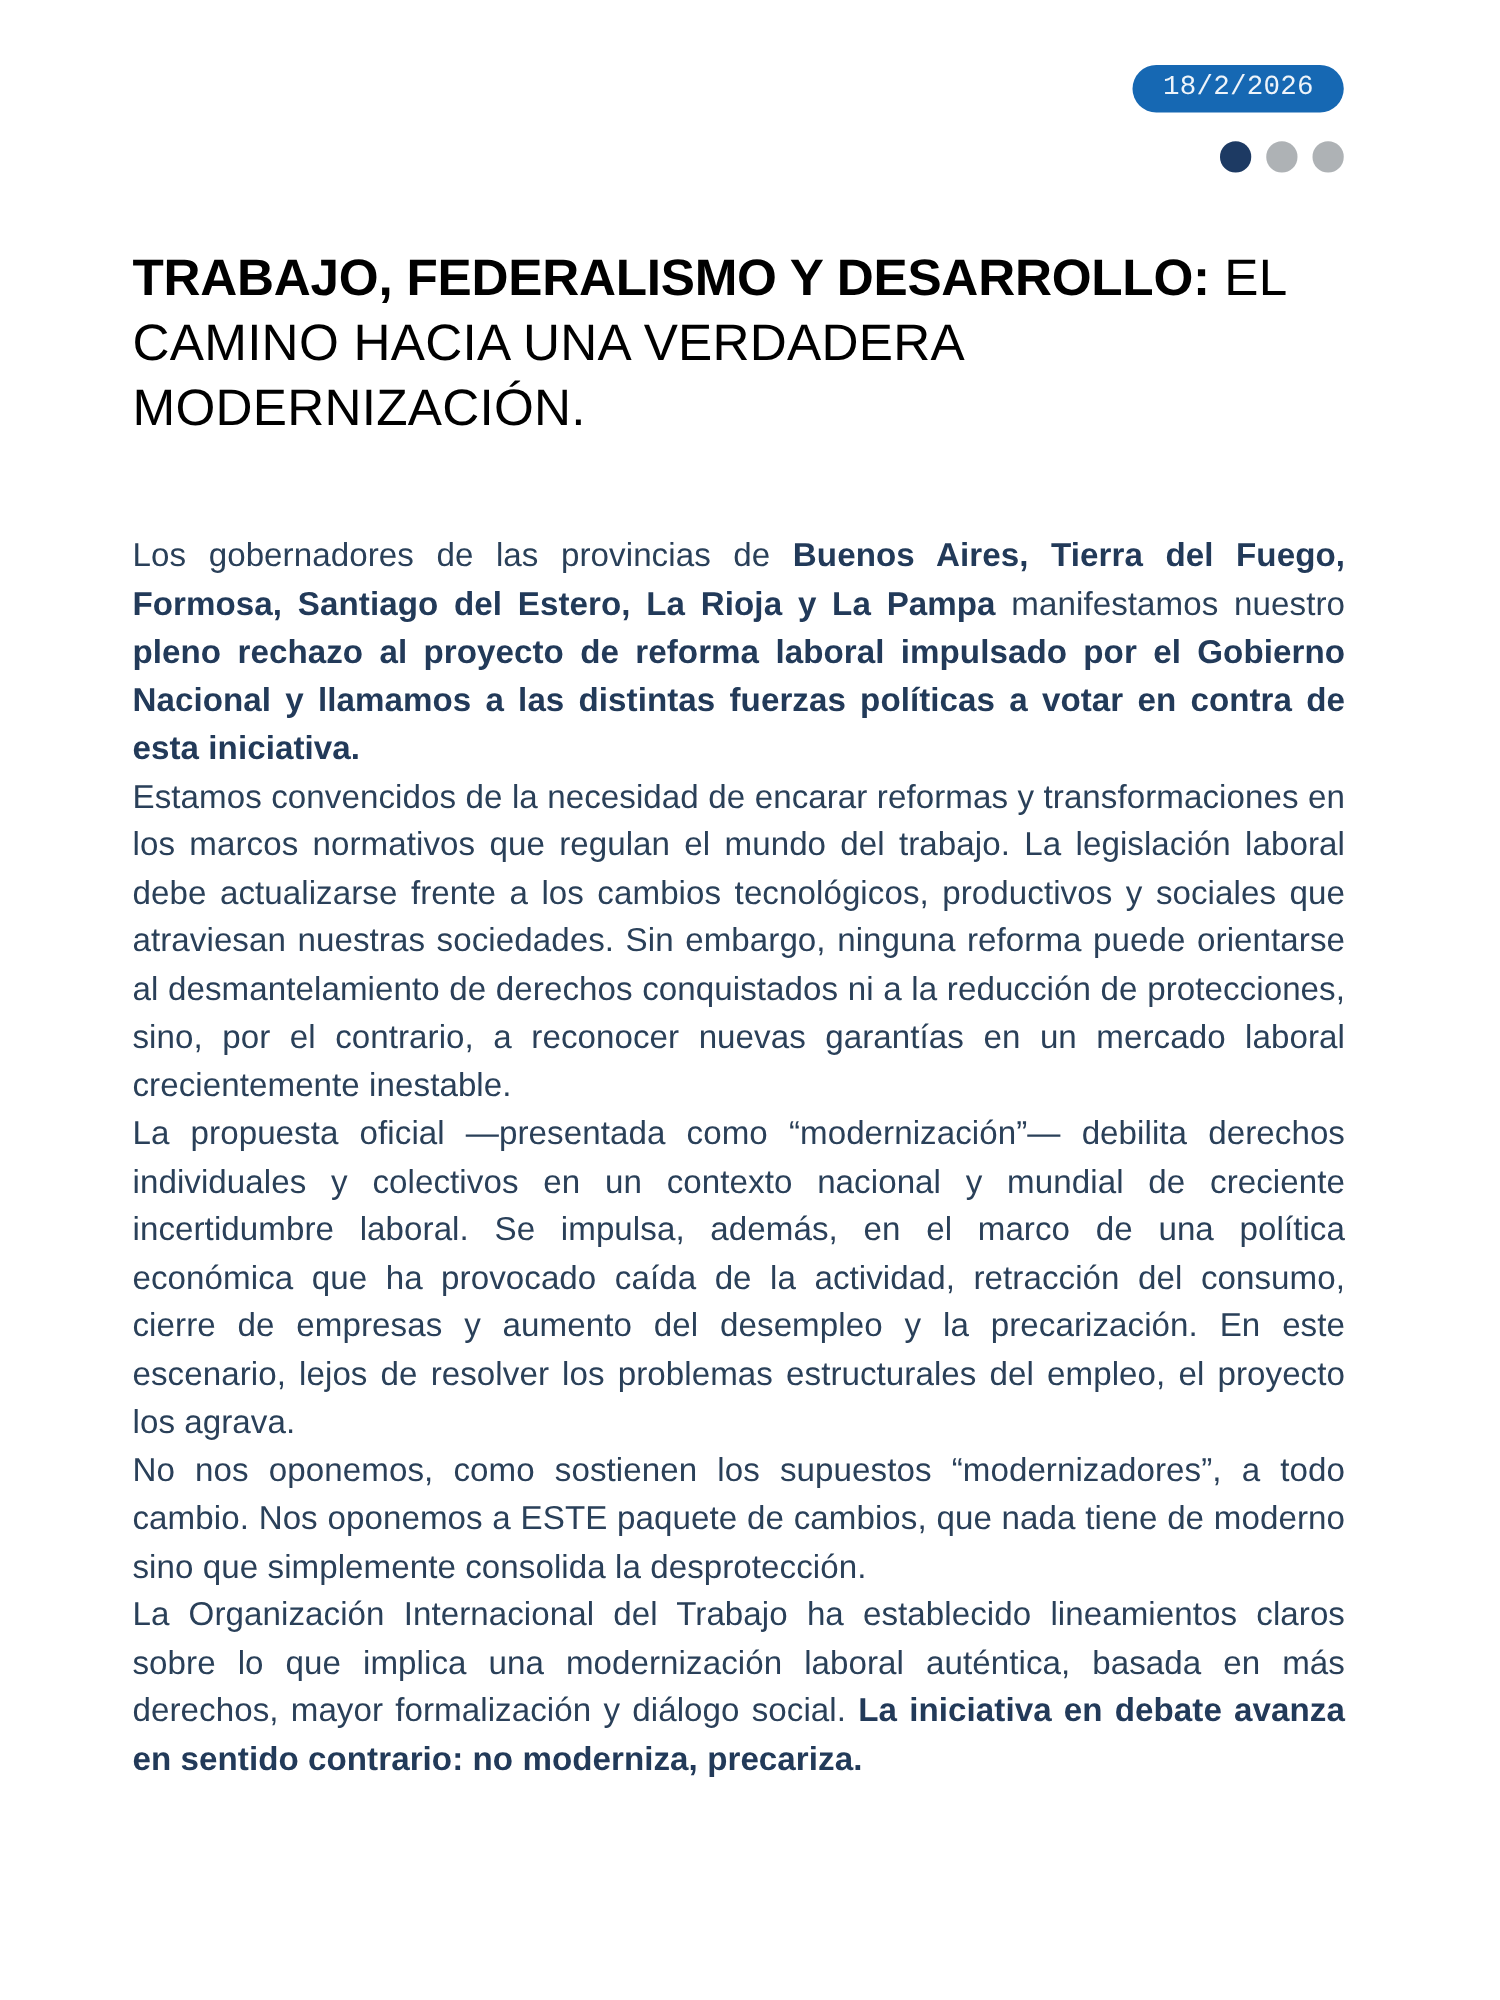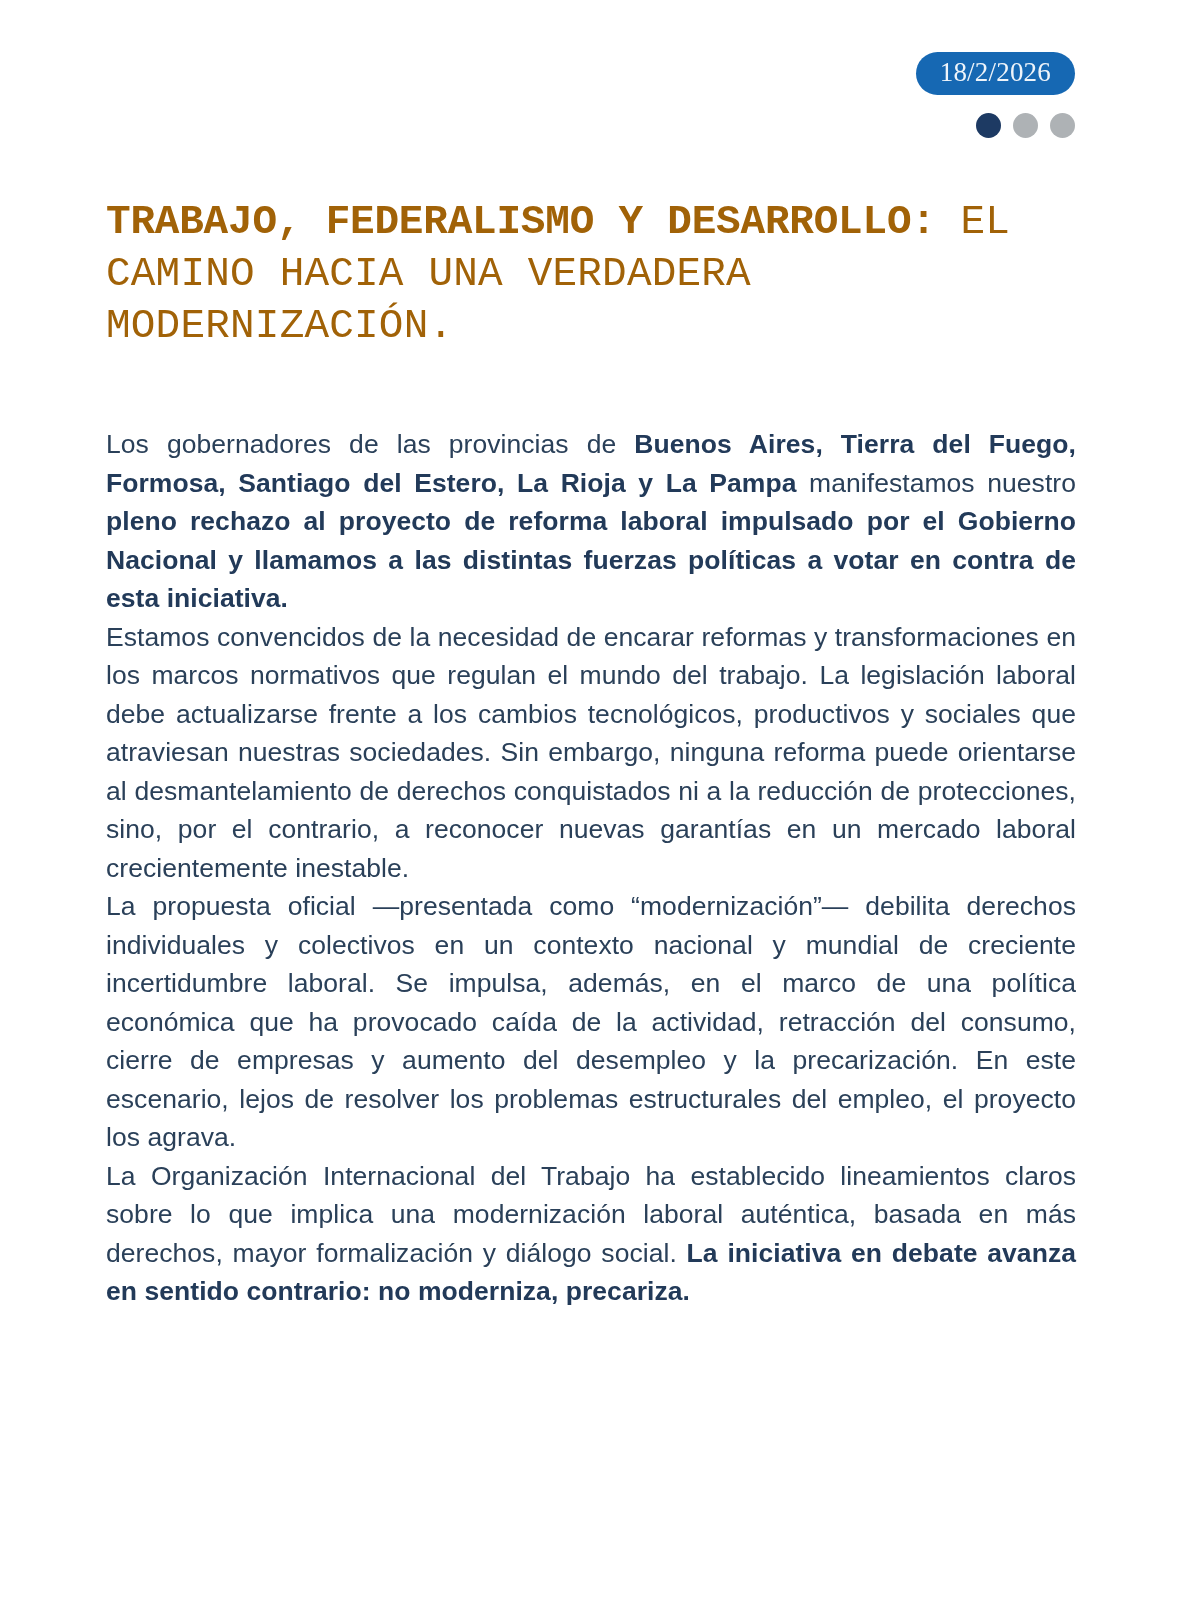--- a/index.html
+++ b/index.html
@@ -31,28 +31,28 @@
     right: 0;
     height: 165px;
   }
 
   .date-badge {
     position: absolute;
     top: 52px;
     right: 125px;
     background: #1668b3;
     color: #eef4fa;
-    font-size: 27px;
+    font-size: 22px;
     font-weight: 400;
     letter-spacing: 0.2px;
     padding: 7px 24px 9px 24px;
     border-radius: 24px;
     line-height: 1;
     white-space: nowrap;
-    font-family: Liberation Serif, serif;
+    font-family: Liberation Mono, monospace;
   }
 
   .dots {
     position: absolute;
     top: 113px;
     right: 125px;
     display: flex;
     gap: 12px;
     align-items: center;
   }
@@ -124,23 +124,24 @@
 
     <div class="dots">
       <span class="dot active" style="background: rgb(29, 58, 99);"></span>
       <span class="dot inactive" style="background: rgb(174, 178, 181);"></span>
       <span class="dot inactive" style="background: rgb(174, 178, 181);"></span>
     </div>
 
   </div>
 
   <div class="title-block">
-    <h1 class="title" style="color: #a16207; font-family: Liberation Mono, monospace;"><span class="strong">TRABAJO, FEDERALISMO Y DESARROLLO:</span><span class="light"> EL CAMINO HACIA UNA VERDADERA MODERNIZACIÓN.</span></h1>
+    <h1 class="title" style="color: #000000;"><span class="strong">TRABAJO, FEDERALISMO Y DESARROLLO:</span><span class="light"> EL CAMINO HACIA UNA VERDADERA MODERNIZACIÓN.</span></h1>
   </div>
 
   <div class="body-block">
     <p class="para" id="para-host-0" style="color: rgb(42, 64, 89);"><span>Los gobernadores de las provincias de </span><span class="b">Buenos Aires, Tierra del Fuego, Formosa, Santiago del Estero, La Rioja y La Pampa</span><span> manifestamos nuestro </span><span class="b">pleno rechazo al proyecto de reforma laboral impulsado por el Gobierno Nacional y llamamos a las distintas fuerzas políticas a votar en contra de esta iniciativa.</span></p>
     <p class="para" id="para-host-1" style="color: rgb(42, 64, 89);"><span>Estamos convencidos de la necesidad de encarar reformas y transformaciones en los marcos normativos que regulan el mundo del trabajo. La legislación laboral debe actualizarse frente a los cambios tecnológicos, productivos y sociales que atraviesan nuestras sociedades. Sin embargo, ninguna reforma puede orientarse al desmantelamiento de derechos conquistados ni a la reducción de protecciones, sino, por el contrario, a reconocer nuevas garantías en un mercado laboral crecientemente inestable.</span></p>
     <p class="para" id="para-host-2" style="color: rgb(42, 64, 89);"><span>La propuesta oficial —presentada como “modernización”— debilita derechos individuales y colectivos en un contexto nacional y mundial de creciente incertidumbre laboral. Se impulsa, además, en el marco de una política económica que ha provocado caída de la actividad, retracción del consumo, cierre de empresas y aumento del desempleo y la precarización. En este escenario, lejos de resolver los problemas estructurales del empleo, el proyecto los agrava.</span></p>
+    <p class="para" id="para-host-3" style="color: rgb(42, 64, 89);"><span>No nos oponemos, como sostienen los supuestos “modernizadores”, a todo cambio. Nos oponemos a ESTE paquete de cambios, que nada tiene de moderno sino que simplemente consolida la desprotección.</span></p>
     <p class="para" id="para-host-4" style="color: rgb(42, 64, 89);"><span>La Organización Internacional del Trabajo ha establecido lineamientos claros sobre lo que implica una modernización laboral auténtica, basada en más derechos, mayor formalización y diálogo social. </span><span class="b">La iniciativa en debate avanza en sentido contrario: no moderniza, precariza.</span></p>
   </div>
 
 </div>
 
 </body></html>

